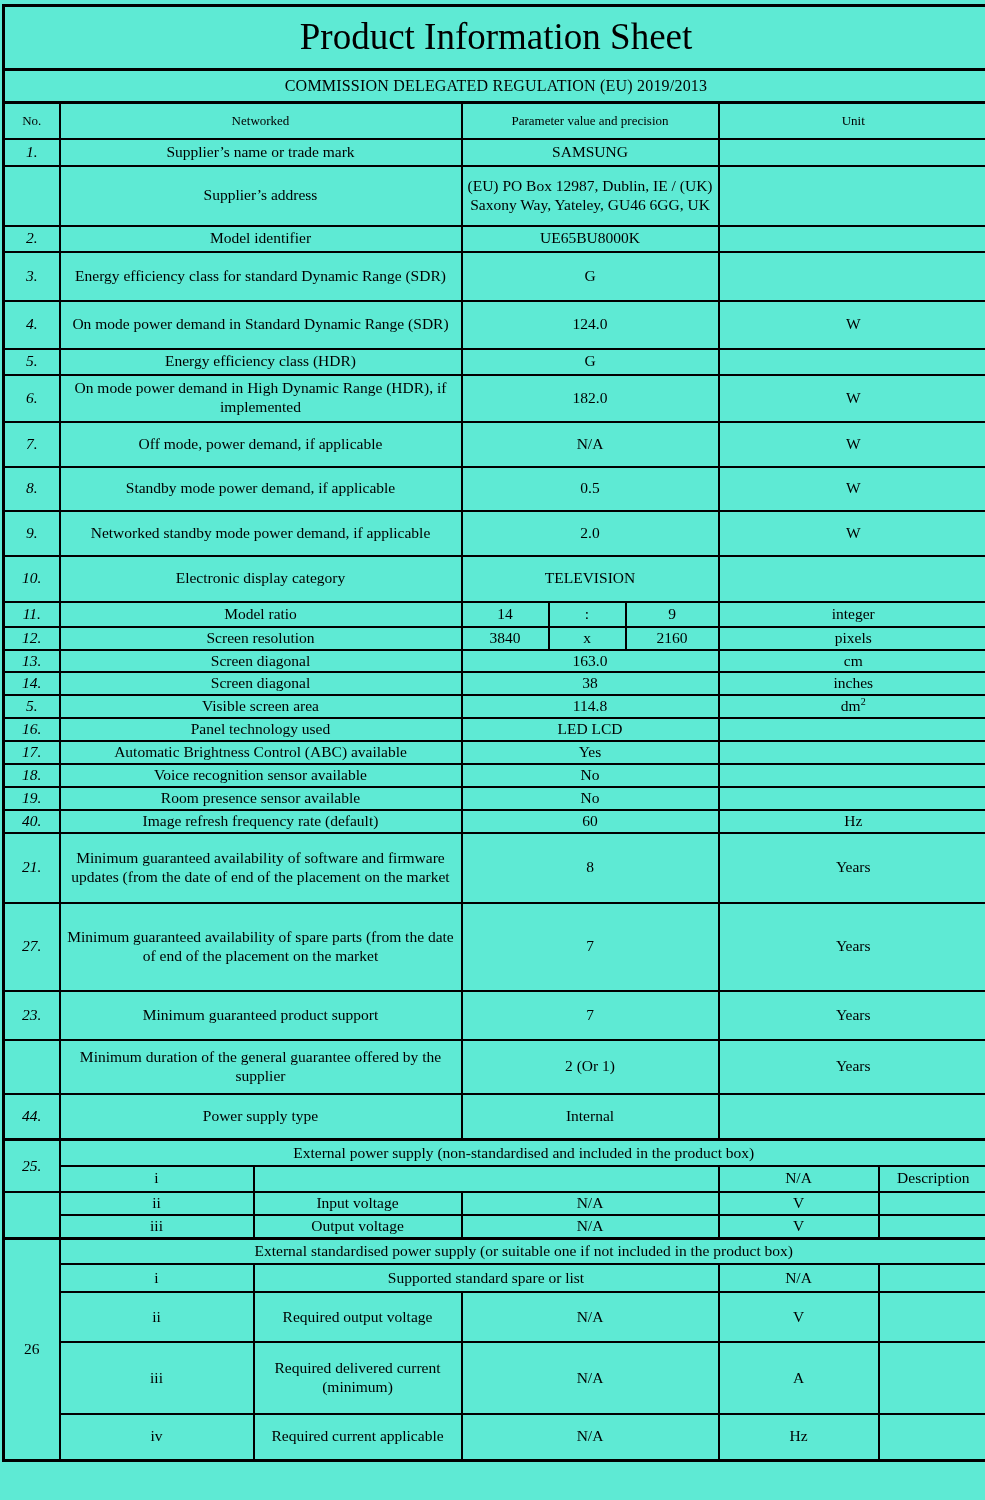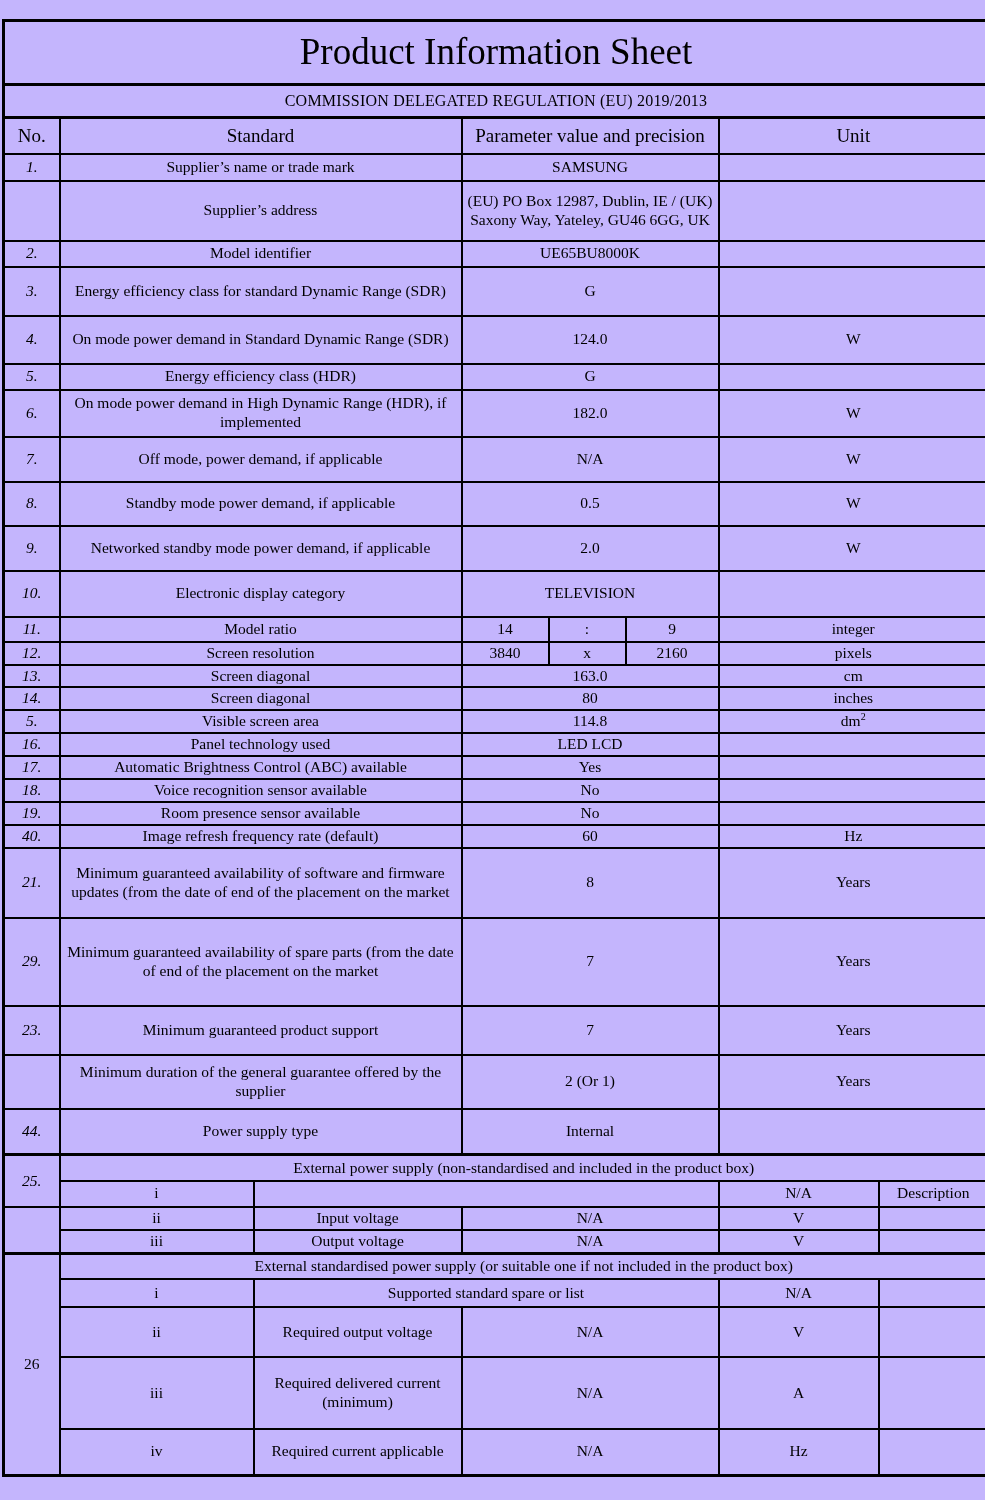--- a/index.html
+++ b/index.html
@@ -1,35 +1,35 @@
 <!DOCTYPE html>
 <html><head>
 <meta charset="utf-8">
 <style>
   html,body { margin:0; padding:0; background:#ffffff; }
   .sheet {
     width:985px; height:1500px; box-sizing:border-box;
-    background:#c4b5fd; color:#000;
+    background:#5eead4; color:#000;
     font-family:"Liberation Serif", serif;
-    padding:19px 2px 2px 2px;
+    padding:4px 2px 2px 2px;
   }
   table.pis {
     border-collapse:collapse; table-layout:fixed;
     width:981px; border:3px solid #000;
   }
   td {
     border:2px solid #000;
     text-align:center; vertical-align:middle;
     padding:1px 4px; font-size:15.5px; line-height:1.22;
     overflow:hidden; word-wrap:break-word;
   }
   tr.thick-top td { border-top:3px solid #000; }
   .title-cell { font-size:37px; line-height:1.1; padding:10px 4px; font-weight:500; }
   .reg-cell  { font-size:16px; letter-spacing:0.2px; }
-  .head td   { font-size:19px; }
+  .head td   { font-size:13px; }
   .no        { font-style:italic; }
   .no-upright{ font-style:normal; }
   sup { font-size:10px; line-height:0; }
 </style>
 </head>
 <body>
 
 <div class="sheet">
 <table class="pis">
   <colgroup>
@@ -46,21 +46,21 @@
   <tbody>
         <tr style="height:64px">
           <td colspan="8" class="title-cell">Product Information Sheet</td>
         </tr>
   <tr style="height:33px" class="thick-top">
           <td colspan="8" class="reg-cell">COMMISSION DELEGATED REGULATION (EU) 2019/2013</td>
         </tr>
 
   <tr style="height:36px" class="head thick-top">
     <td>No.</td>
-    <td colspan="2">Standard</td>
+    <td colspan="2">Networked</td>
     <td colspan="3">Parameter value and precision</td>
     <td colspan="2">Unit</td>
   </tr>
 
   <tr style="height:27px">
     <td class="no">1.</td>
     <td colspan="2">Supplier’s name or trade mark</td>
     <td colspan="3">SAMSUNG</td>
     <td colspan="2"></td>
   </tr>
@@ -144,21 +144,21 @@
 
   <tr style="height:22px">
     <td class="no">13.</td>
     <td colspan="2">Screen diagonal</td>
     <td colspan="3">163.0</td>
     <td colspan="2">cm</td>
   </tr>
   <tr style="height:22px">
     <td class="no">14.</td>
     <td colspan="2">Screen diagonal</td>
-    <td colspan="3">80</td>
+    <td colspan="3">38</td>
     <td colspan="2">inches</td>
   </tr>
   <tr style="height:21px">
     <td class="no">5.</td>
     <td colspan="2">Visible screen area</td>
     <td colspan="3">114.8</td>
     <td colspan="2"><span>dm</span><sup>2</sup></td>
   </tr>
   <tr style="height:22px">
     <td class="no">16.</td>
@@ -191,21 +191,21 @@
     <td colspan="2">Hz</td>
   </tr>
 
   <tr style="height:70px">
     <td class="no">21.</td>
     <td colspan="2">Minimum guaranteed availability of software and firmware updates (from the date of end of the placement on the market</td>
     <td colspan="3">8</td>
     <td colspan="2">Years</td>
   </tr>
   <tr style="height:88px">
-    <td class="no">29.</td>
+    <td class="no">27.</td>
     <td colspan="2">Minimum guaranteed availability of spare parts (from the date of end of the placement on the market</td>
     <td colspan="3">7</td>
     <td colspan="2">Years</td>
   </tr>
   <tr style="height:49px">
     <td class="no">23.</td>
     <td colspan="2">Minimum guaranteed product support</td>
     <td colspan="3">7</td>
     <td colspan="2">Years</td>
   </tr>

